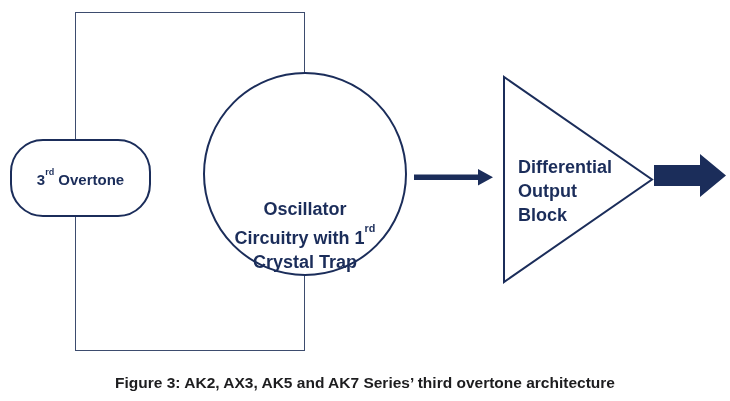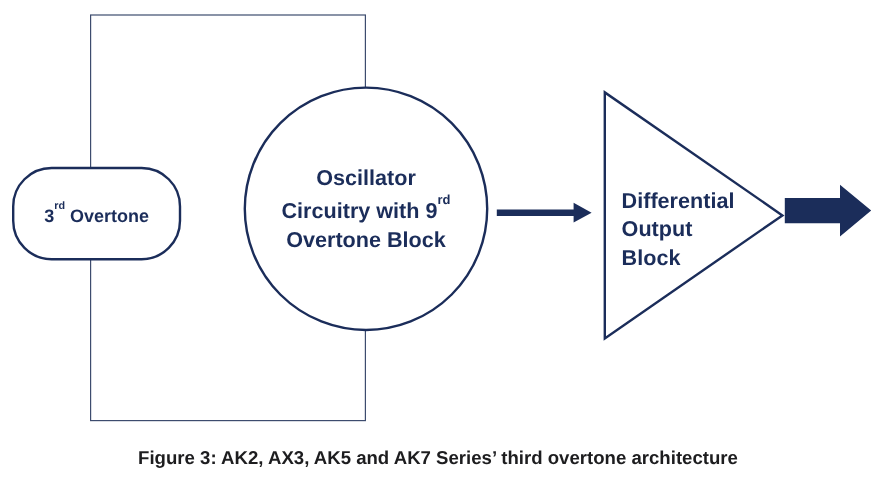--- a/index.html
+++ b/index.html
@@ -41,21 +41,21 @@
     width:141px;height:78px;
     border:2.5px solid var(--navy);
     border-radius:33px;
     font-size:15px;line-height:23px;
   }
   .oscillator-circle{
     left:203px;top:72px;
     width:204px;height:204px;
     border:2px solid var(--navy);
     border-radius:50%;
-    font-size:18px;line-height:24px;
+    font-size:18px;line-height:24px;align-items:flex-end;
   }
   sup.ord{
     font-size:0.6em;
     position:relative;top:-0.5em;
     font-weight:bold;
   }
   .svg-layer{
     position:absolute;left:0;top:0;
     width:730px;height:401px;
   }
@@ -88,22 +88,22 @@
 
   <div class="node crystal-pill">
     <span>
       <span>3</span><sup class="ord">rd</sup><span> Overtone</span><br>
     </span>
   </div>
 
   <div class="node oscillator-circle">
     <span>
       <span>Oscillator</span><br>
-      <span>Circuitry with 9</span><sup class="ord">rd</sup><br>
-      <span>Overtone Block</span>
+      <span>Circuitry with 1</span><sup class="ord">rd</sup><br>
+      <span>Crystal Trap</span>
     </span>
   </div>
 
   <svg class="svg-layer" viewBox="0 0 730 401" aria-hidden="true">
 
     <polygon class="shape-fill" points="414,174.5 478,174.5 478,169 493,177.2 478,185.5 478,180 414,180"></polygon>
 
     <polygon class="shape-stroke" points="504,77 504,282 652,179.5"></polygon>
 
     <polygon class="shape-fill" points="654,165 700,165 700,154 726,175.5 700,197 700,186 654,186"></polygon>

